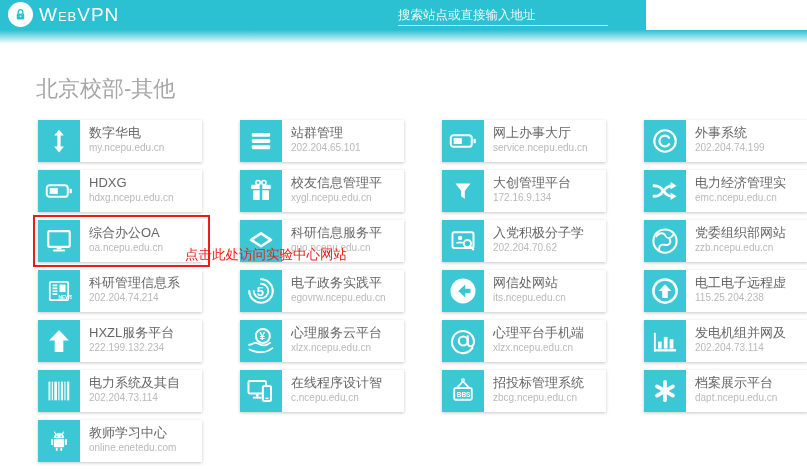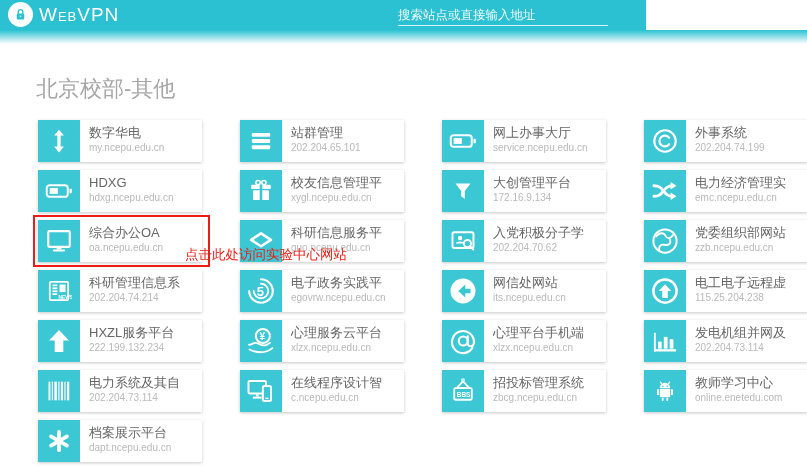--- a/index.html
+++ b/index.html
@@ -394,47 +394,47 @@
         </svg>
       </div>
     <div class="card-text">
       <div class="card-title">招投标管理系统</div>
       <div class="card-url">zbcg.ncepu.edu.cn</div>
     </div>
   </div>
 
   <div class="card">
     <div class="tile">
+        <svg viewBox="0 0 24 24" width="28" height="28" fill="#fff">
+          <rect x="10.4" y="2.5" width="3.2" height="19" rx="1.6"></rect>
+          <rect x="10.4" y="2.5" width="3.2" height="19" rx="1.6" transform="rotate(60 12 12)"></rect>
+          <rect x="10.4" y="2.5" width="3.2" height="19" rx="1.6" transform="rotate(120 12 12)"></rect>
+        </svg>
+      </div>
+    <div class="card-text">
+      <div class="card-title">档案展示平台</div>
+      <div class="card-url">dapt.ncepu.edu.cn</div>
+    </div>
+  </div>
+
+  <div class="card">
+    <div class="tile">
         <svg viewBox="0 0 24 24" width="26" height="26" fill="#fff">
           <path d="M7.2 9.2a4.8 4.8 0 0 1 9.6 0z"></path>
           <path d="M8.7 5.2L7.8 3.8M15.3 5.2l.9-1.4" stroke="#fff" stroke-width="1.1" stroke-linecap="round"></path>
           <circle cx="10" cy="7.6" r="0.7" fill="#3cc7d5"></circle>
           <circle cx="14" cy="7.6" r="0.7" fill="#3cc7d5"></circle>
           <rect x="7.2" y="10" width="9.6" height="7.8" rx="1"></rect>
           <rect x="4.6" y="10.2" width="1.8" height="5.6" rx="0.9"></rect>
           <rect x="17.6" y="10.2" width="1.8" height="5.6" rx="0.9"></rect>
           <rect x="9" y="18.2" width="1.8" height="3" rx="0.9"></rect>
           <rect x="13.2" y="18.2" width="1.8" height="3" rx="0.9"></rect>
         </svg>
       </div>
     <div class="card-text">
       <div class="card-title">教师学习中心</div>
       <div class="card-url">online.enetedu.com</div>
     </div>
   </div>
-
-  <div class="card">
-    <div class="tile">
-        <svg viewBox="0 0 24 24" width="28" height="28" fill="#fff">
-          <rect x="10.4" y="2.5" width="3.2" height="19" rx="1.6"></rect>
-          <rect x="10.4" y="2.5" width="3.2" height="19" rx="1.6" transform="rotate(60 12 12)"></rect>
-          <rect x="10.4" y="2.5" width="3.2" height="19" rx="1.6" transform="rotate(120 12 12)"></rect>
-        </svg>
-      </div>
-    <div class="card-text">
-      <div class="card-title">档案展示平台</div>
-      <div class="card-url">dapt.ncepu.edu.cn</div>
-    </div>
-  </div>
 </div>
 
 <div class="hl-box" style="left: 33px; top: 215px; width: 177px; height: 52px;"></div>
 <span class="annotation">点击此处访问实验中心网站</span>
 
 </body></html>

